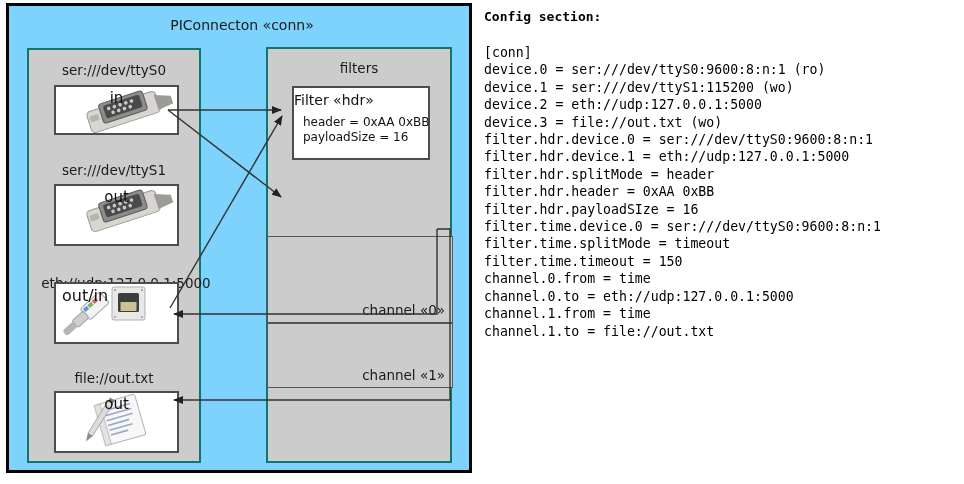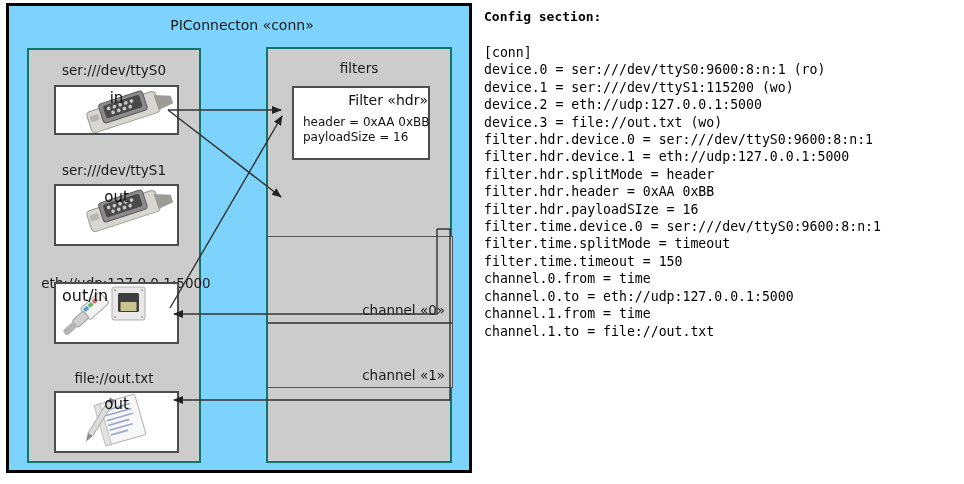--- a/index.html
+++ b/index.html
@@ -95,21 +95,21 @@
   .filter-box {
     position: absolute;
     background: #ffffff;
     border: 2px solid #4d4d4d;
     box-sizing: border-box;
   }
   .filter-title {
     position: absolute;
     left: 0; top: 4px;
     width: 100%;
-    text-align: right;
+    text-align: left;
     font-size: 14px;
     color: #111111;
   }
   .filter-props {
     position: absolute;
     left: 9px; top: 27px;
     font-size: 12px;
     line-height: 15px;
     color: #111111;
   }

